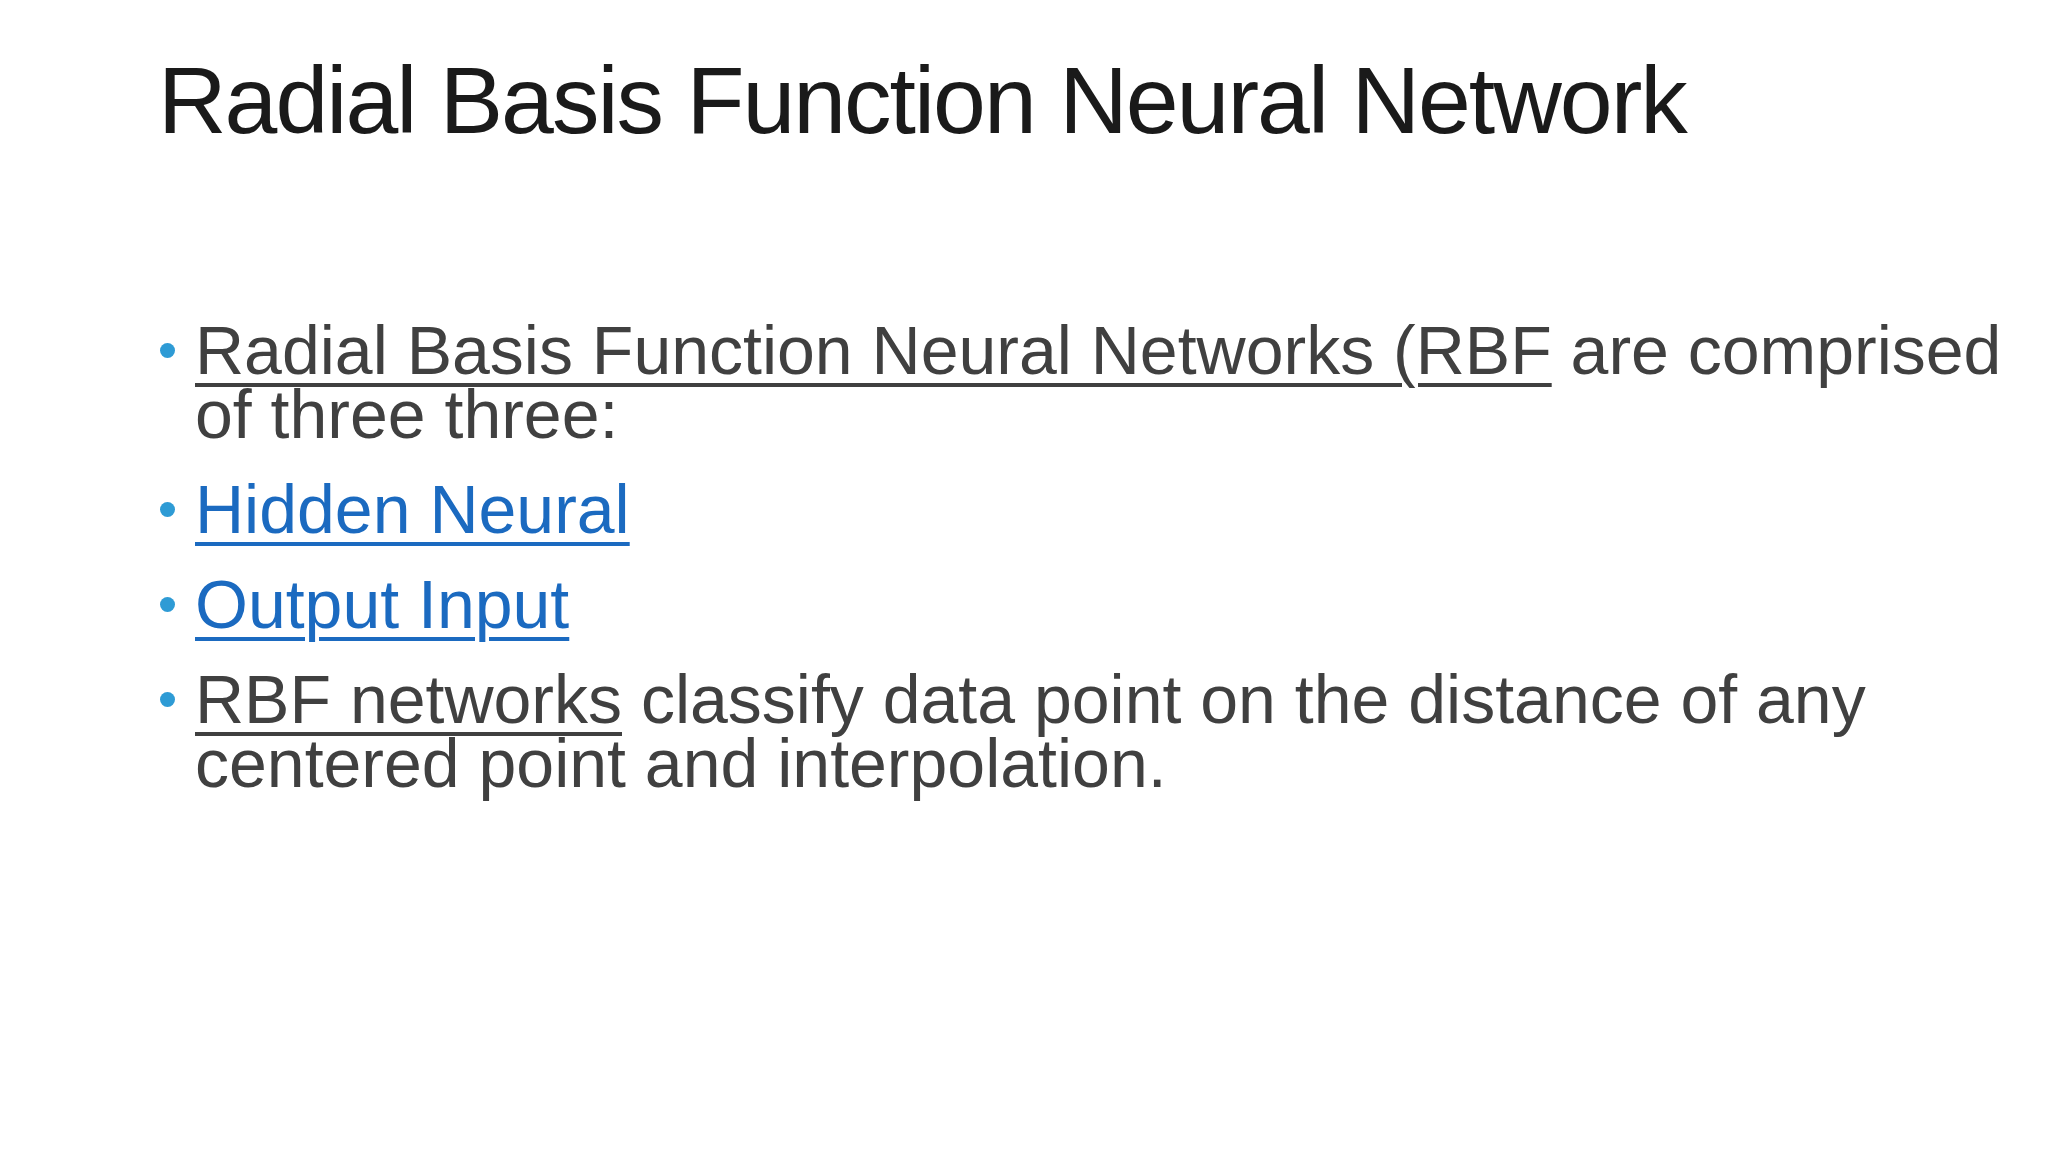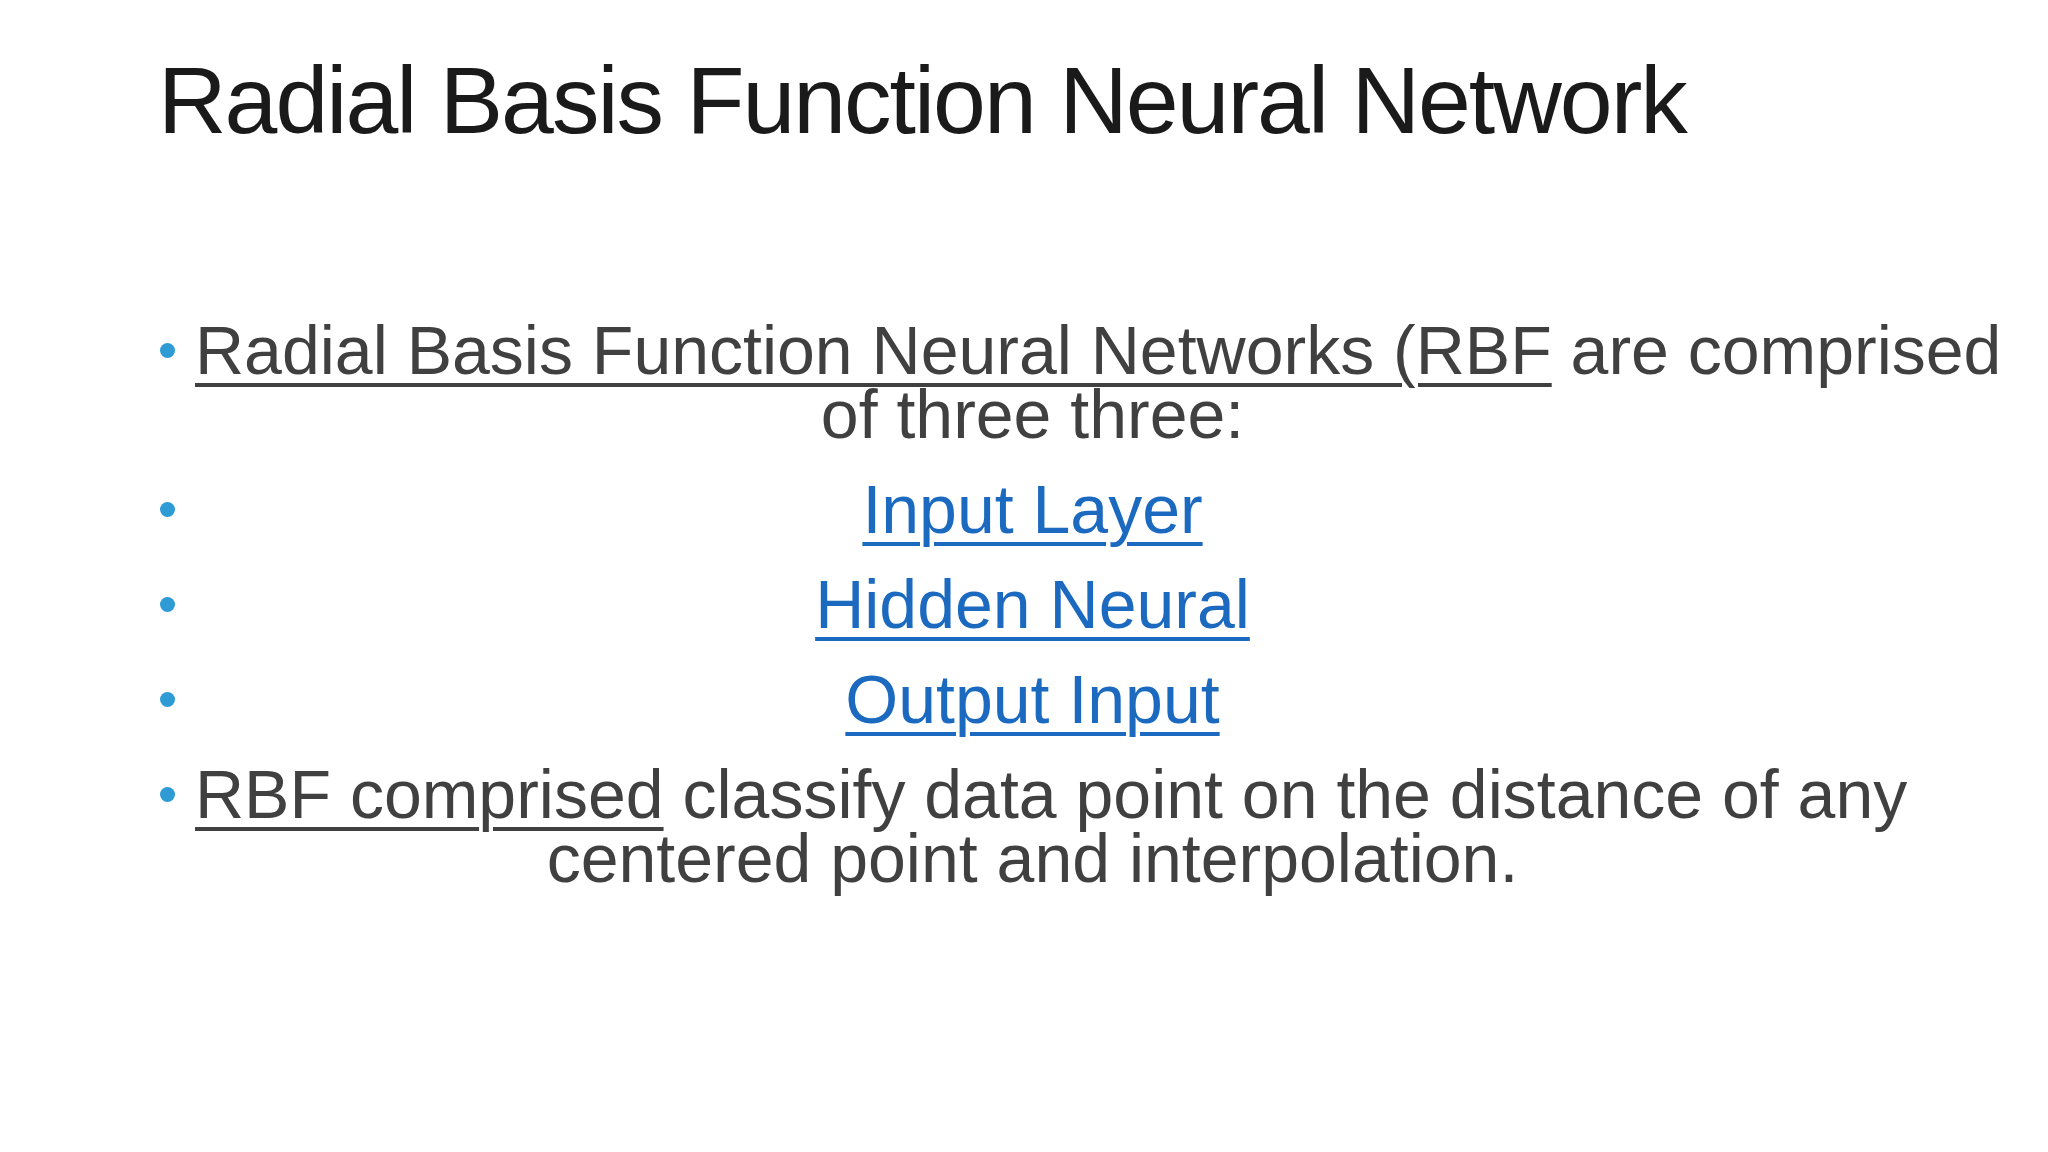--- a/index.html
+++ b/index.html
@@ -9,21 +9,20 @@
     height: 1152px;
     background: #ffffff;
     overflow: hidden;
     font-family: "Liberation Sans", "DejaVu Sans", sans-serif;
   }
   .slide {
     position: relative;
     width: 1637px;
     height: 1152px;
     background: var(--bg-color, #ffffff);
-    text-align: center;
   }
   .slide-title {
     position: absolute;
     left: 158px;
     top: 38px;
     margin: 0;
     font-size: 95px;
     font-weight: 400;
     letter-spacing: -2px;
     line-height: 124px;
@@ -81,36 +80,30 @@
       <li class="bullet-item">
         <span class="dot"></span>
         <div class="content">
           <div class="line"><span class="underline">Radial Basis Function Neural Networks (RBF</span><span class="plain"> are comprised</span></div>
           <div class="line"><span class="plain">of three three:</span></div>
         </div>
       </li>
       <li class="bullet-item">
         <span class="dot"></span>
         <div class="content">
-          <div class="line"><a class="link" href="#">Input Layer</a></div>
-        </div>
-      </li>
-      <li class="bullet-item">
-        <span class="dot"></span>
-        <div class="content">
           <div class="line"><a class="link" href="#">Hidden Neural</a></div>
         </div>
       </li>
       <li class="bullet-item">
         <span class="dot"></span>
         <div class="content">
           <div class="line"><a class="link" href="#">Output Input</a></div>
         </div>
       </li>
       <li class="bullet-item">
         <span class="dot"></span>
         <div class="content">
-          <div class="line"><span class="underline">RBF comprised</span><span class="plain"> classify data point on the distance of any</span></div>
+          <div class="line"><span class="underline">RBF networks</span><span class="plain"> classify data point on the distance of any</span></div>
           <div class="line"><span class="plain">centered point and interpolation.</span></div>
         </div>
       </li>
     </ul>
 </div>
 
 </body></html>

